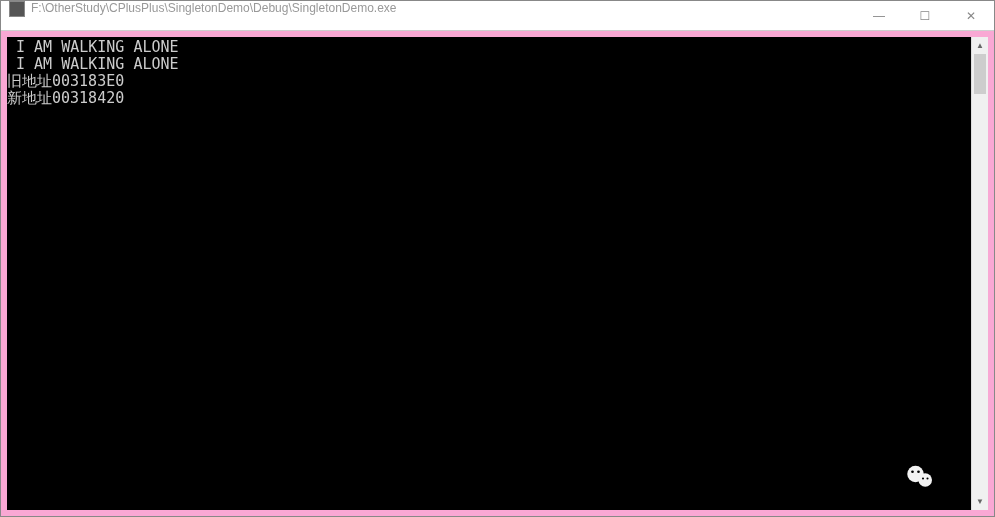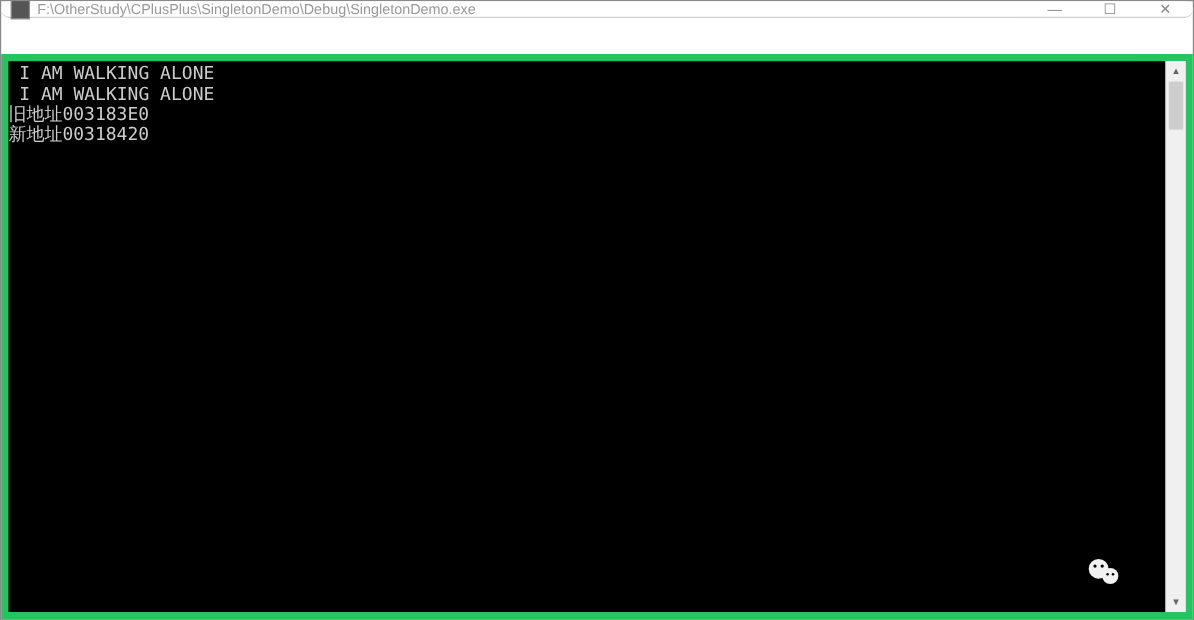--- a/index.html
+++ b/index.html
@@ -17,28 +17,27 @@
     }
     .window {
       width: 100%;
       height: 100%;
       background: #ffffff;
       border: 1px solid #888;
       display: flex;
       flex-direction: column;
     }
     .titlebar {
-      height: 14px;
+      height: 30px;
       background: #ffffff;
       display: flex;
-      align-items: center;
+      align-items: flex-start;
       border-bottom: 1px solid #d0d0d0;
       color: #999;
       font-size: 12px;
-      border-radius: 14px;
     }
     .titlebar-icon {
       width: 16px;
       height: 16px;
       margin-left: 8px;
       margin-right: 6px;
       background: #555;
       border: 1px solid #888;
       display: inline-block;
       flex-shrink: 0;
@@ -58,24 +57,23 @@
       height: 100%;
       display: flex;
       align-items: center;
       justify-content: center;
       color: #888;
       font-size: 12px;
       font-family: "Segoe UI Symbol", sans-serif;
     }
     .console-frame {
       flex: 1;
-      background: #22c55e;
+      background: #f9a8d4;
       padding: 6px;
       display: flex;
-      margin-top: 30px;
     }
     .console-area {
       flex: 1;
       background: #000000;
       position: relative;
       overflow: hidden;
     }
     .console-text {
       font-family: "NSimSun", "SimSun", "Consolas", monospace;
       font-size: 15px;

